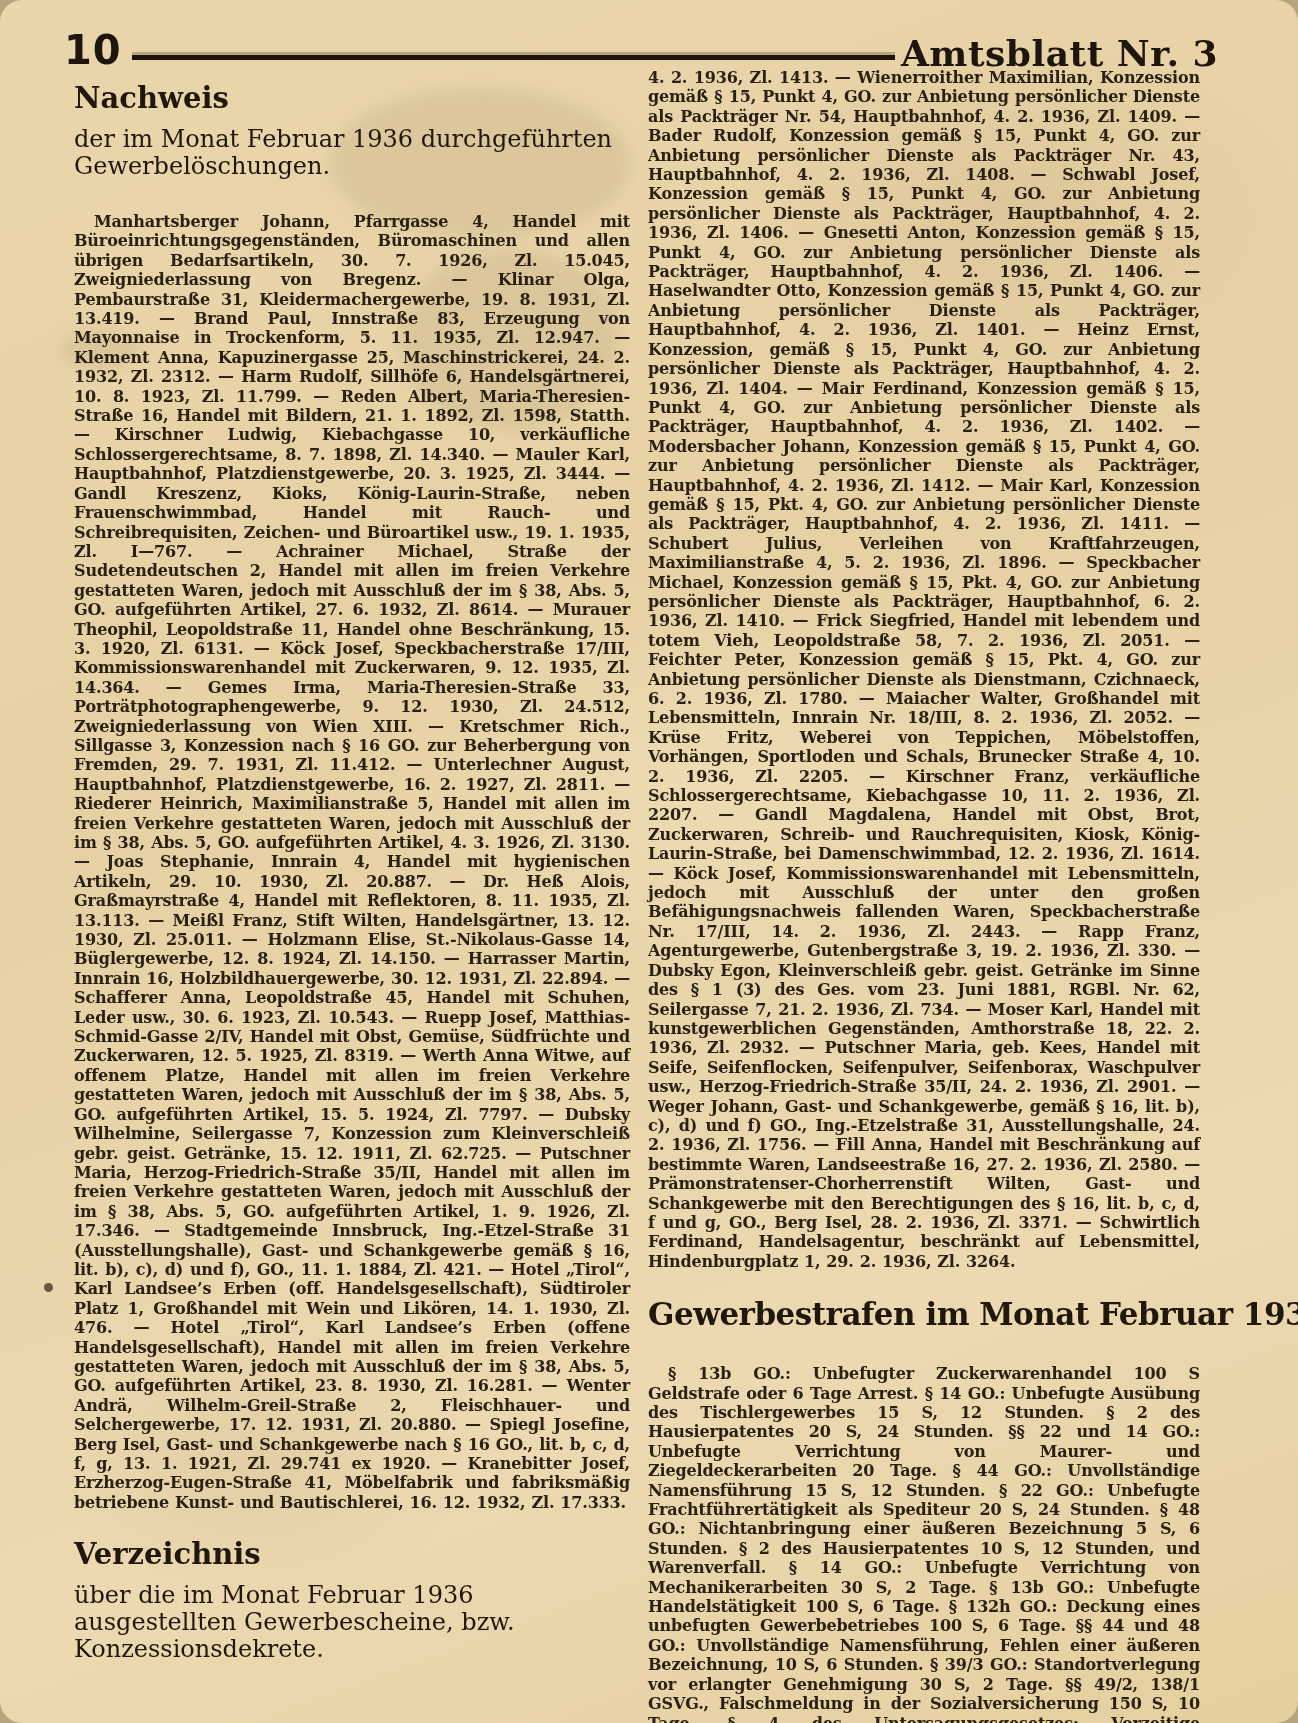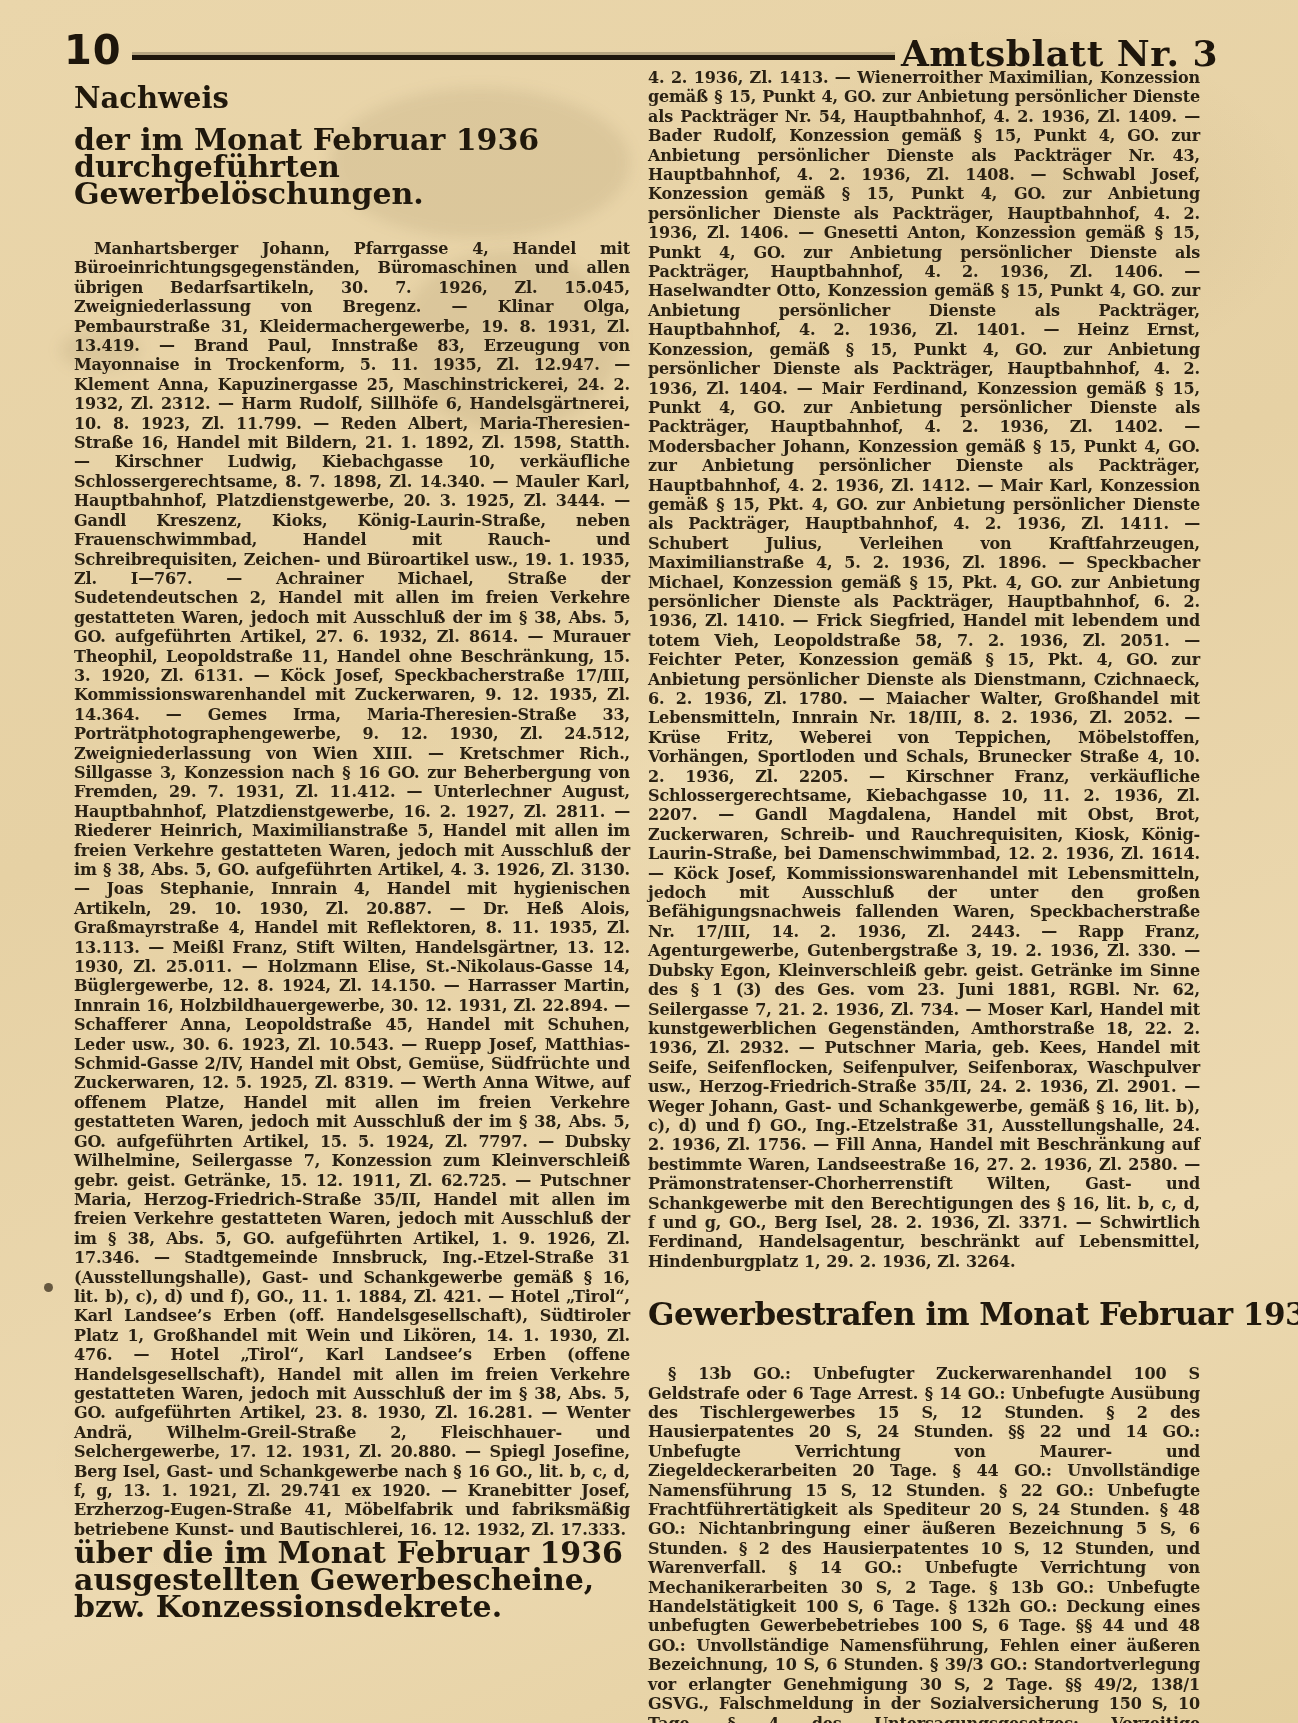--- a/index.html
+++ b/index.html
@@ -9,20 +9,21 @@
     width:1298px;height:1723px;
     margin:0 auto;
     background:
       radial-gradient(ellipse 420px 260px at 78% 12%, rgba(120,90,40,0.10), rgba(0,0,0,0) 70%),
       radial-gradient(ellipse 300px 200px at 20% 85%, rgba(120,90,40,0.08), rgba(0,0,0,0) 70%),
       radial-gradient(ellipse 500px 300px at 55% 45%, rgba(255,244,214,0.25), rgba(0,0,0,0) 70%),
       linear-gradient(160deg,#ead6ab 0%,#e6d1a4 40%,#ecd9b1 75%,#e4cf9f 100%);
     overflow:hidden;
     color:#261d10;
     font-family:"DejaVu Serif","Liberation Serif",serif;
+    border-radius:22px;
   }
   
   .ghost{
     position:absolute;border-radius:50%;
     background:rgba(110,85,45,0.10);filter:blur(7px);
     pointer-events:none;
   }
   .g1{left:330px;top:88px;width:300px;height:150px;}
   .g2{left:400px;top:250px;width:220px;height:180px;}
   .g3{left:60px;top:330px;width:80px;height:40px;}
@@ -54,21 +55,21 @@
   .col-left{left:74px;top:80px;}
   .col-right{left:648px;top:62px;width:552px;}
   .title-xl{
     font-size:58px;line-height:62px;font-weight:700;letter-spacing:1px;
     margin:0 0 28px 0;color:#20180c;
   }
   .title-lg{
     font-size:29px;line-height:36px;font-weight:700;margin:0 0 10px 0;color:#20180c;
   }
   .subhead{
-    font-size:30px;line-height:27px;font-weight:700;margin:0 0 10px 0;color:#20180c;
+    font-size:24px;line-height:27px;font-weight:400;margin:0 0 10px 0;color:#20180c;
   }
   .body-text{
     font-size:16px;line-height:19.4px;font-weight:700;
     text-align:justify;letter-spacing:-0.15px;word-spacing:0.5px;
     margin:0;color:#2a2113;
     hyphens:auto;-webkit-hyphens:auto;
   }
   .indent{text-indent:20px;margin-top:32px;}
   .strafen-title{
     font-size:31px;line-height:35px;font-weight:700;letter-spacing:-0.5px;
@@ -91,20 +92,21 @@
     <div class="rule"></div>
     <div class="masthead">Amtsblatt Nr. 3</div>
   </div>
 
   <div class="col col-left">
 
     <h2 class="title-lg">Nachweis</h2>
     <h3 class="subhead">der im Monat Februar 1936 durchgeführten Gewerbelöschungen.</h3>
     <p class="body-text indent" lang="de">Manhartsberger Johann, Pfarrgasse 4, Handel mit Büroeinrichtungsgegenständen, Büromaschinen und allen übrigen Bedarfsartikeln, 30. 7. 1926, Zl. 15.045, Zweigniederlassung von Bregenz. — Klinar Olga, Pembaurstraße 31, Kleidermachergewerbe, 19. 8. 1931, Zl. 13.419. — Brand Paul, Innstraße 83, Erzeugung von Mayonnaise in Trockenform, 5. 11. 1935, Zl. 12.947. — Klement Anna, Kapuzinergasse 25, Maschinstrickerei, 24. 2. 1932, Zl. 2312. — Harm Rudolf, Sillhöfe 6, Handelsgärtnerei, 10. 8. 1923, Zl. 11.799. — Reden Albert, Maria-Theresien-Straße 16, Handel mit Bildern, 21. 1. 1892, Zl. 1598, Statth. — Kirschner Ludwig, Kiebachgasse 10, verkäufliche Schlossergerechtsame, 8. 7. 1898, Zl. 14.340. — Mauler Karl, Hauptbahnhof, Platzdienstgewerbe, 20. 3. 1925, Zl. 3444. — Gandl Kreszenz, Kioks, König-Laurin-Straße, neben Frauenschwimmbad, Handel mit Rauch- und Schreibrequisiten, Zeichen- und Büroartikel usw., 19. 1. 1935, Zl. I—767. — Achrainer Michael, Straße der Sudetendeutschen 2, Handel mit allen im freien Verkehre gestatteten Waren, jedoch mit Ausschluß der im § 38, Abs. 5, GO. aufgeführten Artikel, 27. 6. 1932, Zl. 8614. — Murauer Theophil, Leopoldstraße 11, Handel ohne Beschränkung, 15. 3. 1920, Zl. 6131. — Köck Josef, Speckbacherstraße 17/III, Kommissionswarenhandel mit Zuckerwaren, 9. 12. 1935, Zl. 14.364. — Gemes Irma, Maria-Theresien-Straße 33, Porträtphotographengewerbe, 9. 12. 1930, Zl. 24.512, Zweigniederlassung von Wien XIII. — Kretschmer Rich., Sillgasse 3, Konzession nach § 16 GO. zur Beherbergung von Fremden, 29. 7. 1931, Zl. 11.412. — Unterlechner August, Hauptbahnhof, Platzdienstgewerbe, 16. 2. 1927, Zl. 2811. — Riederer Heinrich, Maximilianstraße 5, Handel mit allen im freien Verkehre gestatteten Waren, jedoch mit Ausschluß der im § 38, Abs. 5, GO. aufgeführten Artikel, 4. 3. 1926, Zl. 3130. — Joas Stephanie, Innrain 4, Handel mit hygienischen Artikeln, 29. 10. 1930, Zl. 20.887. — Dr. Heß Alois, Graßmayrstraße 4, Handel mit Reflektoren, 8. 11. 1935, Zl. 13.113. — Meißl Franz, Stift Wilten, Handelsgärtner, 13. 12. 1930, Zl. 25.011. — Holzmann Elise, St.-Nikolaus-Gasse 14, Büglergewerbe, 12. 8. 1924, Zl. 14.150. — Harrasser Martin, Innrain 16, Holzbildhauergewerbe, 30. 12. 1931, Zl. 22.894. — Schafferer Anna, Leopoldstraße 45, Handel mit Schuhen, Leder usw., 30. 6. 1923, Zl. 10.543. — Ruepp Josef, Matthias-Schmid-Gasse 2/IV, Handel mit Obst, Gemüse, Südfrüchte und Zuckerwaren, 12. 5. 1925, Zl. 8319. — Werth Anna Witwe, auf offenem Platze, Handel mit allen im freien Verkehre gestatteten Waren, jedoch mit Ausschluß der im § 38, Abs. 5, GO. aufgeführten Artikel, 15. 5. 1924, Zl. 7797. — Dubsky Wilhelmine, Seilergasse 7, Konzession zum Kleinverschleiß gebr. geist. Getränke, 15. 12. 1911, Zl. 62.725. — Putschner Maria, Herzog-Friedrich-Straße 35/II, Handel mit allen im freien Verkehre gestatteten Waren, jedoch mit Ausschluß der im § 38, Abs. 5, GO. aufgeführten Artikel, 1. 9. 1926, Zl. 17.346. — Stadtgemeinde Innsbruck, Ing.-Etzel-Straße 31 (Ausstellungshalle), Gast- und Schankgewerbe gemäß § 16, lit. b), c), d) und f), GO., 11. 1. 1884, Zl. 421. — Hotel „Tirol“, Karl Landsee’s Erben (off. Handelsgesellschaft), Südtiroler Platz 1, Großhandel mit Wein und Likören, 14. 1. 1930, Zl. 476. — Hotel „Tirol“, Karl Landsee’s Erben (offene Handelsgesellschaft), Handel mit allen im freien Verkehre gestatteten Waren, jedoch mit Ausschluß der im § 38, Abs. 5, GO. aufgeführten Artikel, 23. 8. 1930, Zl. 16.281. — Wenter Andrä, Wilhelm-Greil-Straße 2, Fleischhauer- und Selchergewerbe, 17. 12. 1931, Zl. 20.880. — Spiegl Josefine, Berg Isel, Gast- und Schankgewerbe nach § 16 GO., lit. b, c, d, f, g, 13. 1. 1921, Zl. 29.741 ex 1920. — Kranebitter Josef, Erzherzog-Eugen-Straße 41, Möbelfabrik und fabriksmäßig betriebene Kunst- und Bautischlerei, 16. 12. 1932, Zl. 17.333.</p>
 
+    <h2 class="title-lg" style="margin-top:24px;">Verzeichnis</h2>
     <h3 class="subhead">über die im Monat Februar 1936 ausgestellten Gewerbescheine, bzw. Konzessionsdekrete.</h3>
 
   </div>
 
   <div class="col col-right">
     <p class="body-text mt6" lang="de">4. 2. 1936, Zl. 1413. — Wienerroither Maximilian, Konzession gemäß § 15, Punkt 4, GO. zur Anbietung persönlicher Dienste als Packträger Nr. 54, Hauptbahnhof, 4. 2. 1936, Zl. 1409. — Bader Rudolf, Konzession gemäß § 15, Punkt 4, GO. zur Anbietung persönlicher Dienste als Packträger Nr. 43, Hauptbahnhof, 4. 2. 1936, Zl. 1408. — Schwabl Josef, Konzession gemäß § 15, Punkt 4, GO. zur Anbietung persönlicher Dienste als Packträger, Hauptbahnhof, 4. 2. 1936, Zl. 1406. — Gnesetti Anton, Konzession gemäß § 15, Punkt 4, GO. zur Anbietung persönlicher Dienste als Packträger, Hauptbahnhof, 4. 2. 1936, Zl. 1406. — Haselwandter Otto, Konzession gemäß § 15, Punkt 4, GO. zur Anbietung persönlicher Dienste als Packträger, Hauptbahnhof, 4. 2. 1936, Zl. 1401. — Heinz Ernst, Konzession, gemäß § 15, Punkt 4, GO. zur Anbietung persönlicher Dienste als Packträger, Hauptbahnhof, 4. 2. 1936, Zl. 1404. — Mair Ferdinand, Konzession gemäß § 15, Punkt 4, GO. zur Anbietung persönlicher Dienste als Packträger, Hauptbahnhof, 4. 2. 1936, Zl. 1402. — Modersbacher Johann, Konzession gemäß § 15, Punkt 4, GO. zur Anbietung persönlicher Dienste als Packträger, Hauptbahnhof, 4. 2. 1936, Zl. 1412. — Mair Karl, Konzession gemäß § 15, Pkt. 4, GO. zur Anbietung persönlicher Dienste als Packträger, Hauptbahnhof, 4. 2. 1936, Zl. 1411. — Schubert Julius, Verleihen von Kraftfahrzeugen, Maximilianstraße 4, 5. 2. 1936, Zl. 1896. — Speckbacher Michael, Konzession gemäß § 15, Pkt. 4, GO. zur Anbietung persönlicher Dienste als Packträger, Hauptbahnhof, 6. 2. 1936, Zl. 1410. — Frick Siegfried, Handel mit lebendem und totem Vieh, Leopoldstraße 58, 7. 2. 1936, Zl. 2051. — Feichter Peter, Konzession gemäß § 15, Pkt. 4, GO. zur Anbietung persönlicher Dienste als Dienstmann, Czichnaeck, 6. 2. 1936, Zl. 1780. — Maiacher Walter, Großhandel mit Lebensmitteln, Innrain Nr. 18/III, 8. 2. 1936, Zl. 2052. — Krüse Fritz, Weberei von Teppichen, Möbelstoffen, Vorhängen, Sportloden und Schals, Brunecker Straße 4, 10. 2. 1936, Zl. 2205. — Kirschner Franz, verkäufliche Schlossergerechtsame, Kiebachgasse 10, 11. 2. 1936, Zl. 2207. — Gandl Magdalena, Handel mit Obst, Brot, Zuckerwaren, Schreib- und Rauchrequisiten, Kiosk, König-Laurin-Straße, bei Damenschwimmbad, 12. 2. 1936, Zl. 1614. — Köck Josef, Kommissionswarenhandel mit Lebensmitteln, jedoch mit Ausschluß der unter den großen Befähigungsnachweis fallenden Waren, Speckbacherstraße Nr. 17/III, 14. 2. 1936, Zl. 2443. — Rapp Franz, Agenturgewerbe, Gutenbergstraße 3, 19. 2. 1936, Zl. 330. — Dubsky Egon, Kleinverschleiß gebr. geist. Getränke im Sinne des § 1 (3) des Ges. vom 23. Juni 1881, RGBl. Nr. 62, Seilergasse 7, 21. 2. 1936, Zl. 734. — Moser Karl, Handel mit kunstgewerblichen Gegenständen, Amthorstraße 18, 22. 2. 1936, Zl. 2932. — Putschner Maria, geb. Kees, Handel mit Seife, Seifenflocken, Seifenpulver, Seifenborax, Waschpulver usw., Herzog-Friedrich-Straße 35/II, 24. 2. 1936, Zl. 2901. — Weger Johann, Gast- und Schankgewerbe, gemäß § 16, lit. b), c), d) und f) GO., Ing.-Etzelstraße 31, Ausstellungshalle, 24. 2. 1936, Zl. 1756. — Fill Anna, Handel mit Beschränkung auf bestimmte Waren, Landseestraße 16, 27. 2. 1936, Zl. 2580. — Prämonstratenser-Chorherrenstift Wilten, Gast- und Schankgewerbe mit den Berechtigungen des § 16, lit. b, c, d, f und g, GO., Berg Isel, 28. 2. 1936, Zl. 3371. — Schwirtlich Ferdinand, Handelsagentur, beschränkt auf Lebensmittel, Hindenburgplatz 1, 29. 2. 1936, Zl. 3264.</p>
 
     <h2 class="strafen-title">Gewerbestrafen im Monat Februar 1936</h2>
     <p class="body-text indent" lang="de">§ 13b GO.: Unbefugter Zuckerwarenhandel 100 S Geldstrafe oder 6 Tage Arrest. § 14 GO.: Unbefugte Ausübung des Tischlergewerbes 15 S, 12 Stunden. § 2 des Hausierpatentes 20 S, 24 Stunden. §§ 22 und 14 GO.: Unbefugte Verrichtung von Maurer- und Ziegeldeckerarbeiten 20 Tage. § 44 GO.: Unvollständige Namensführung 15 S, 12 Stunden. § 22 GO.: Unbefugte Frachtführertätigkeit als Spediteur 20 S, 24 Stunden. § 48 GO.: Nichtanbringung einer äußeren Bezeichnung 5 S, 6 Stunden. § 2 des Hausierpatentes 10 S, 12 Stunden, und Warenverfall. § 14 GO.: Unbefugte Verrichtung von Mechanikerarbeiten 30 S, 2 Tage. § 13b GO.: Unbefugte Handelstätigkeit 100 S, 6 Tage. § 132h GO.: Deckung eines unbefugten Gewerbebetriebes 100 S, 6 Tage. §§ 44 und 48 GO.: Unvollständige Namensführung, Fehlen einer äußeren Bezeichnung, 10 S, 6 Stunden. § 39/3 GO.: Standortverlegung vor erlangter Genehmigung 30 S, 2 Tage. §§ 49/2, 138/1 GSVG., Falschmeldung in der Sozialversicherung 150 S, 10 Tage. § 4 des Untersagungsgesetzes: Vorzeitige Betriebsaufnahme im neuen Standorte 5 S, 12 Stunden. § 39/2 GO.: Nichtanzeige der Standortverlegung 10 S, 12 Stunden. § 7 VSTG. zu § 59 GO., § 2 Hausierpatent: Beihilfe zum unbefugten Aufsuchen von Bestellungen und Hausieren mit Teppichen 100 S, 10 Tage. § 59 GB., § 2 Hausierpatent: Unbefugtes Aufsuchen von Bestellungen und Hausieren mit Teppichen 50 S, 5 Tage. § 10 Hausierpatent: Unbefugtes Hausieren mit Textilwaren in Innsbruck 50 S, 5 Tage. § 2 Hausierpatent: Unbefugtes Hausieren mit Textilwaren 30 S, 3 Tage.</p>
   </div>

